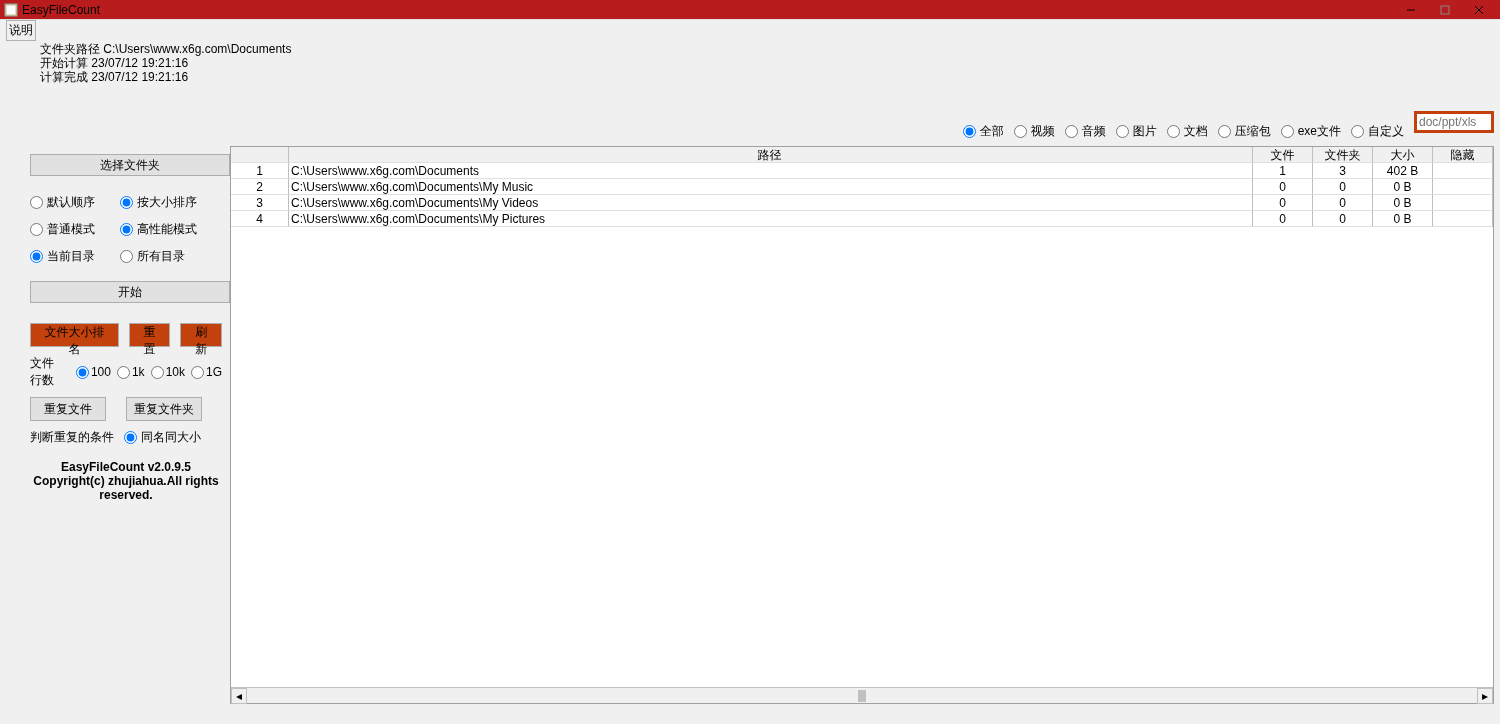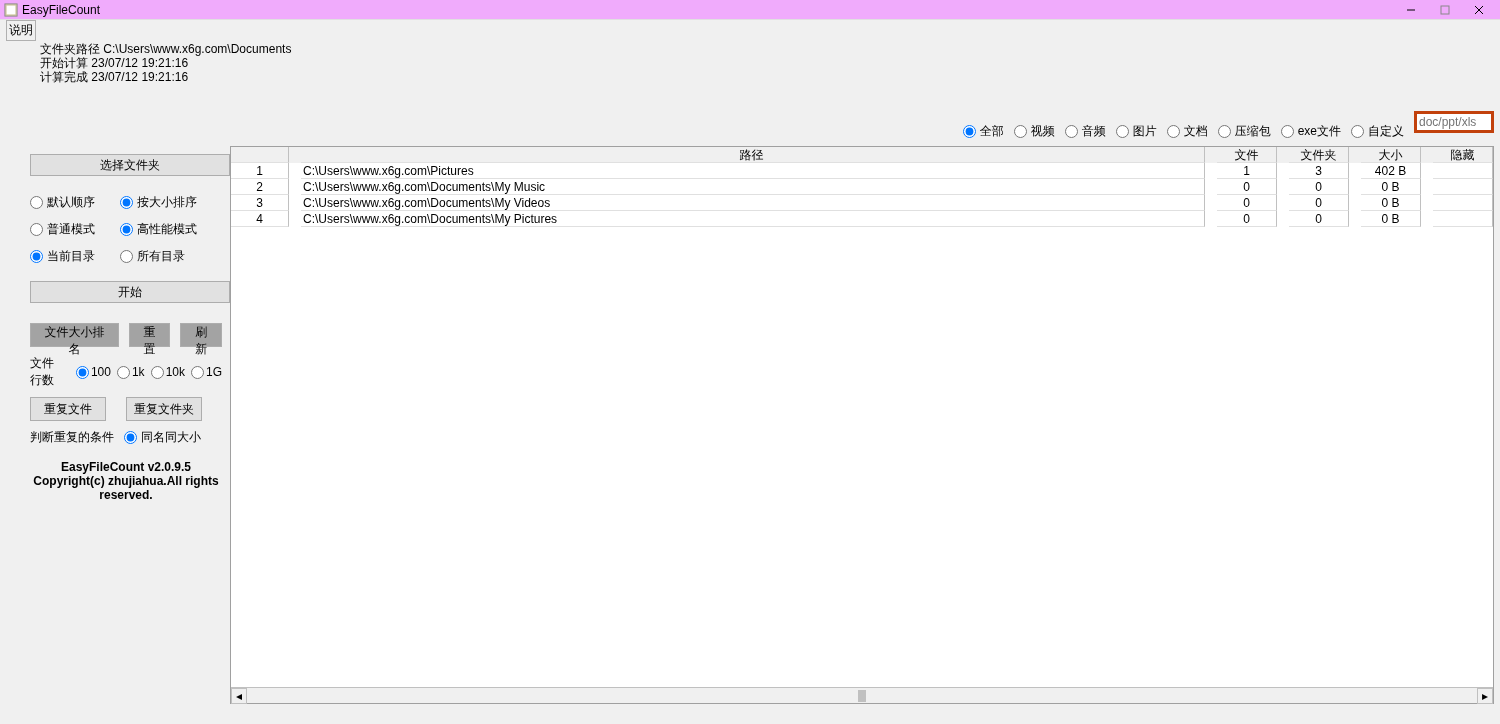--- a/index.html
+++ b/index.html
@@ -1,51 +1,51 @@
 <!DOCTYPE html>
 <html><head>
 <meta charset="utf-8">
 <style>
 * { box-sizing: border-box; margin: 0; padding: 0; }
 body { font-family: "Microsoft YaHei", SimSun, Arial, sans-serif; font-size: 12px; background: #f0f0f0; color: #000; width: 1500px; height: 724px; overflow: hidden; }
-.titlebar { height: 20px; background: #f0abfc; display: flex; align-items: center; padding: 0 4px; border-bottom: 1px solid #e0e0e0; }
+.titlebar { height: 20px; background: #b91c1c; display: flex; align-items: center; padding: 0 4px; border-bottom: 1px solid #e0e0e0; }
 .titlebar-icon { width: 14px; height: 14px; margin-right: 4px; }
 .title-text { flex: 1; font-size: 12px; }
 .win-controls { display: flex; gap: 0; }
 .win-btn { width: 34px; height: 20px; display: flex; align-items: center; justify-content: center; cursor: default; }
 .win-btn svg { width: 10px; height: 10px; }
 .menubar { height: 18px; background: #f0f0f0; padding: 0 6px; }
 .menu-item { display: inline-block; padding: 1px 2px; border: 1px solid #b0b0b0; font-size: 12px; background: #f0f0f0; cursor: default; }
 .info-block { padding: 4px 0 4px 40px; line-height: 14px; font-size: 12px; }
 .main { display: flex; padding: 0 6px; height: calc(100% - 108px); }
 .left-panel { width: 220px; padding: 6px 4px 0 24px; font-size: 12px; }
 .left-panel .wide-btn { width: 200px; height: 22px; border: 1px solid #adadad; background: #e1e1e1; cursor: pointer; font-size: 12px; }
 .radio-row, .radio-col-pair { display: flex; margin: 10px 0; }
 .radio-col-pair > div { width: 90px; display: flex; align-items: center; gap: 4px; }
 .radio-row > label, .radio-col-pair label { display: flex; align-items: center; gap: 4px; cursor: pointer; font-size: 12px; }
 .radio-col-pair { margin-bottom: 10px; }
 .btn-row { display: flex; gap: 10px; margin: 8px 0; }
-.btn-row button { height: 24px; border: 1px solid #adadad; background: #a3a3a3; cursor: pointer; font-size: 12px; padding: 0 8px; }
+.btn-row button { height: 24px; border: 1px solid #adadad; background: #c2410c; cursor: pointer; font-size: 12px; padding: 0 8px; }
 .row-label { margin-right: 4px; }
 .file-rows-line { display: flex; align-items: center; margin: 8px 0; font-size: 12px; }
 .file-rows-line label { display: flex; align-items: center; gap: 2px; margin-left: 6px; }
 .dup-btn-row { display: flex; gap: 20px; margin: 8px 0; }
 .dup-btn-row button { width: 76px; height: 24px; border: 1px solid #adadad; background: #e1e1e1; cursor: pointer; font-size: 12px; }
 .dup-cond-row { display: flex; margin: 8px 0; }
 .dup-cond-row > div:first-child { width: 94px; }
 .dup-cond-row > div:last-child label, .dup-cond-row2 label { display: flex; align-items: center; gap: 4px; }
 .dup-cond-row2 { display: flex; gap: 16px; margin: 8px 0; }
 .version-block { margin-top: 14px; font-size: 12px; text-align: center; }
 .version-block b { font-weight: bold; }
 .right-panel { flex: 1; display: flex; flex-direction: column; padding-left: 4px; }
 .filter-bar { display: flex; justify-content: flex-end; align-items: center; padding: 16px 0 6px 0; gap: 10px; font-size: 12px; }
 .filter-bar label { display: flex; align-items: center; gap: 4px; cursor: pointer; margin-top: 19px; }
 .filter-input { width: 80px; height: 22px; border: 3px solid #c2410c; padding: 0 2px; font-size: 12px; }
 .table-wrapper { border: 1px solid #a0a0a0; flex: 1; display: flex; flex-direction: column; background: #fff; }
-.table-head, .table-row { display: flex; gap: 12px; }
+.table-head, .table-row { display: flex; }
 .table-head { background: #f0f0f0; }
 .th, .td { border-right: 1px solid #c0c0c0; border-bottom: 1px solid #e0e0e0; font-size: 12px; padding: 1px 4px; height: 16px; line-height: 14px; overflow: hidden; white-space: nowrap; }
 .th { text-align: center; background: #f0f0f0; }
 .td.num, .th.num { width: 58px; text-align: center; }
 .td.path, .th.path { flex: 1; text-align: left; padding-left: 2px; }
 .th.path { text-align: center; }
 .td.file, .th.file, .td.folder, .th.folder, .td.size, .th.size, .td.hidden, .th.hidden { width: 60px; text-align: center; }
 .table-body { flex: 1; overflow: hidden; }
 .scrollbar-h { height: 16px; border-top: 1px solid #c0c0c0; background: #f0f0f0; position: relative; }
 .scroll-arrow { position: absolute; top: 0; width: 16px; height: 16px; display: flex; align-items: center; justify-content: center; background: #f0f0f0; border: 1px solid #c0c0c0; }
@@ -225,21 +225,21 @@
         <div class="th num"></div>
         <div class="th path">路径</div>
         <div class="th file">文件</div>
         <div class="th folder">文件夹</div>
         <div class="th size">大小</div>
         <div class="th hidden">隐藏</div>
       </div>
       <div class="table-body" id="table-body">
           <div class="table-row">
             <div class="td num">1</div>
-            <div class="td path">C:\Users\www.x6g.com\Pictures</div>
+            <div class="td path">C:\Users\www.x6g.com\Documents</div>
             <div class="td file">1</div>
             <div class="td folder">3</div>
             <div class="td size">402 B</div>
             <div class="td hidden"></div>
           </div>
           <div class="table-row">
             <div class="td num">2</div>
             <div class="td path">C:\Users\www.x6g.com\Documents\My Music</div>
             <div class="td file">0</div>
             <div class="td folder">0</div>

